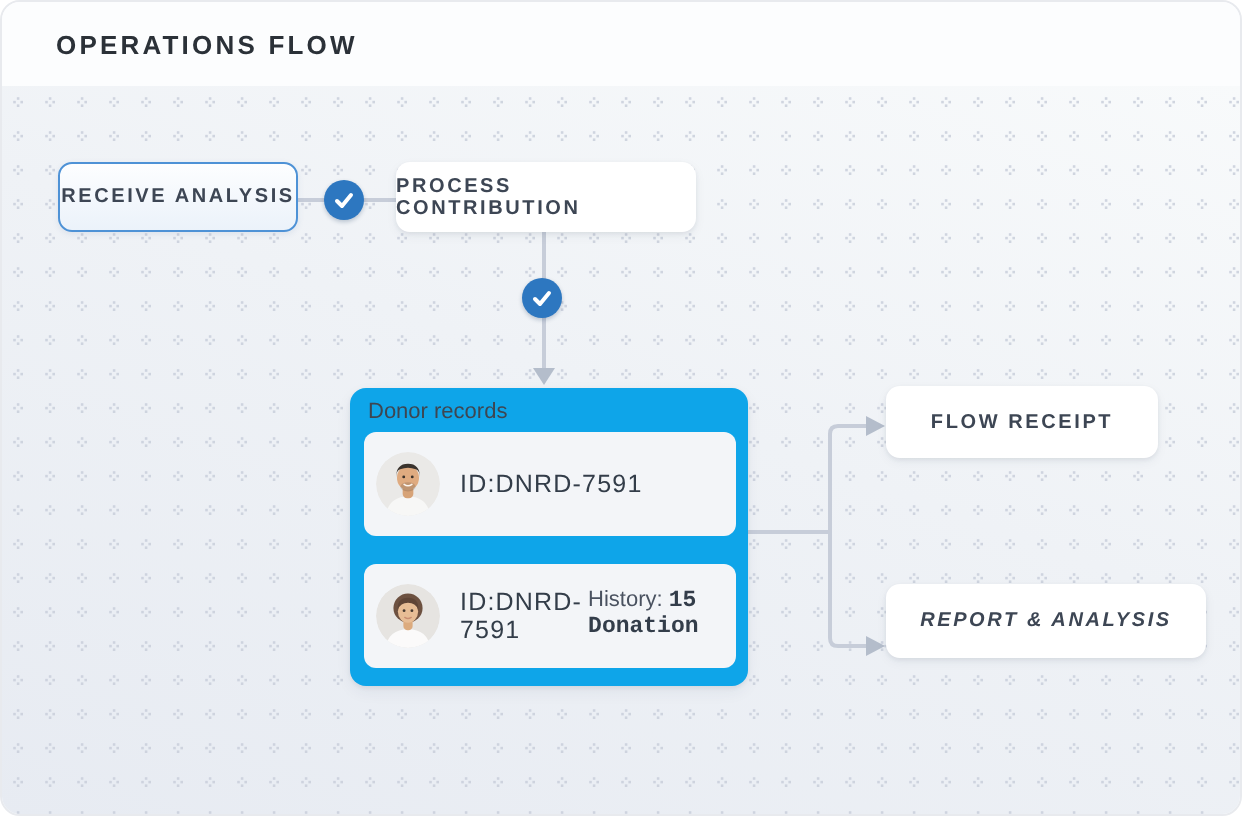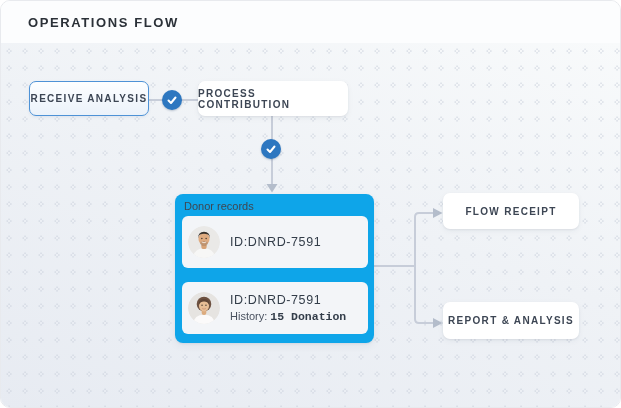--- a/index.html
+++ b/index.html
@@ -25,42 +25,42 @@
   .node{position:absolute;display:flex;align-items:center;justify-content:center;
         background:#ffffff;border-radius:7px;z-index:2;box-sizing:border-box;
         box-shadow:0 1px 2px rgba(40,55,80,.08),0 2px 6px rgba(40,55,80,.05);
         font-size:10px;font-weight:700;letter-spacing:1.3px;color:#3d4654;cursor:default;}
   .node-receive{left:28px;top:80px;width:120px;height:35px;
         border:1.5px solid #4e92d6;
         background:linear-gradient(180deg,#fdfeff 0%,#ebf2fa 100%);
         box-shadow:0 1px 3px rgba(50,90,150,.10);}
   .node-process{left:197px;top:80px;width:150px;height:35px;}
   .node-issue{left:442px;top:192px;width:136px;height:36px;}
-  .node-report{left:442px;top:301px;width:136px;height:37px;}
+  .node-report{left:442px;top:291px;width:160px;height:37px;font-style:italic;}
 
   
   .check{position:absolute;width:20px;height:20px;border-radius:50%;background:#2d77c0;
          z-index:3;display:flex;align-items:center;justify-content:center;
          box-shadow:0 1px 2px rgba(20,50,90,.25);}
   .check-1{left:161px;top:89px;}
   .check-2{left:260px;top:138px;}
 
   
   .panel{position:absolute;left:174px;top:193px;width:199px;height:149px;background:#0ea5e9;
          border-radius:8px;z-index:2;box-sizing:border-box;
          box-shadow:0 1px 2px rgba(40,55,80,.08),0 3px 8px rgba(40,55,80,.06);}
   .panel-title{position:absolute;left:9px;top:6px;font-size:11px;color:#3e4651;}
   .donor-card{position:absolute;left:7px;width:186px;height:52px;background:#f3f5f8;
               border-radius:6px;display:flex;align-items:center;gap:10px;
               padding:0 8px 0 6px;box-sizing:border-box;}
   .donor-card.c1{top:22px;}
   .donor-card.c2{top:88px;}
   .avatar{width:32px;height:32px;border-radius:50%;flex:0 0 32px;overflow:hidden;}
   .avatar svg{display:block;width:32px;height:32px;}
-  .donor-text{display:flex;flex-direction:column;gap:3px;}
+  .donor-text{display:flex;flex-direction:row;gap:3px;}
   .donor-id{font-size:12.5px;font-weight:500;letter-spacing:.6px;color:#333d49;}
   .donor-history{font-size:11px;color:#4a5260;}
   .donor-history .mono{font-family:"Liberation Mono","DejaVu Sans Mono",monospace;
                        font-weight:700;font-size:11.5px;color:#333d4a;letter-spacing:0;}
 </style>
 </head>
 <body>
 
 <div class="screen">
 

